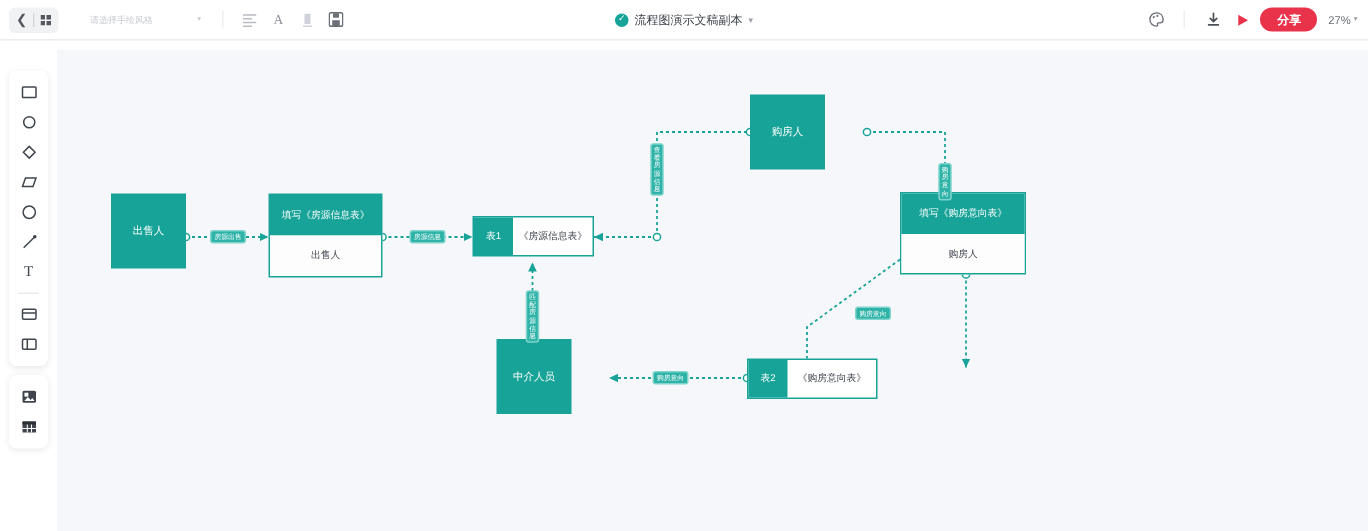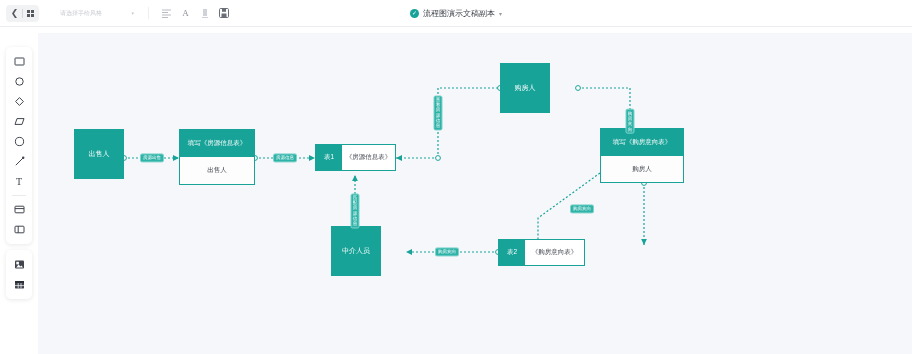--- a/index.html
+++ b/index.html
@@ -244,20 +244,46 @@
       </svg>
     </div>
   </div>
 
   <div class="tb-center">
     <span class="doc-check">✓</span>
     <span class="doc-title">流程图演示文稿副本</span>
     <span class="doc-caret">▾</span>
   </div>
 
+  <div class="tb-right">
+    <div class="tb-icon dark">
+      <svg width="10" height="10" viewBox="0 0 10 10">
+        <path d="M5 0.6a4.4 4.4 0 1 0 0 8.8c.7 0 1-.5.7-1 -.4-.6 0-1.2.7-1.2h1a2 2 0 0 0 2-2C9.4 2.3 7.5.6 5 .6z" fill="none" stroke="#6b6f77" stroke-width="0.9"></path>
+        <circle cx="3.2" cy="3.4" r="0.7" fill="#6b6f77"></circle>
+        <circle cx="5.6" cy="2.6" r="0.7" fill="#6b6f77"></circle>
+      </svg>
+    </div>
+    <div class="tb-divider"></div>
+    <div class="tb-icon dark">
+      <svg width="10" height="10" viewBox="0 0 10 10">
+        <path d="M5 0.8v5.2M2.8 4.2L5 6.4l2.2-2.2" fill="none" stroke="#4b4f57" stroke-width="1.1" stroke-linecap="round" stroke-linejoin="round"></path>
+        <rect x="1.2" y="8" width="7.6" height="1.2" rx="0.5" fill="#4b4f57"></rect>
+      </svg>
+    </div>
+    <div class="tb-icon">
+      <svg width="9" height="9" viewBox="0 0 9 9">
+          <path d="M1.5 0.8 L8 4.5 L1.5 8.2 Z" fill="#e8334a"></path>
+        </svg>
+    </div>
+    <button class="share-btn">分享</button>
+    <div class="zoom-ind">
+      <span>27%</span>
+      <span class="zoom-caret">▾</span>
+    </div>
+  </div>
 </div>
 
 <div class="sidebar">
 
   <div class="side-card">
     <div class="side-tool">
       <svg width="11" height="11" viewBox="0 0 11 11">
           <rect x="1" y="2" width="9" height="7" rx="0.5" fill="none" stroke="#3f444d" stroke-width="1"></rect>
         </svg>
     </div>

